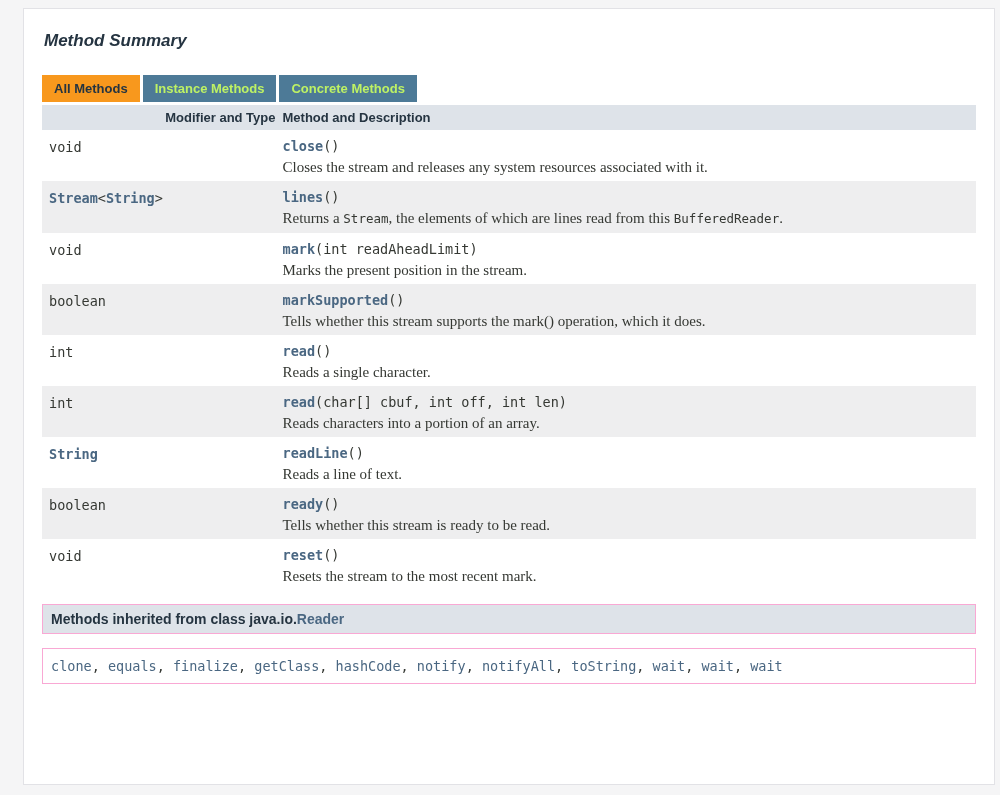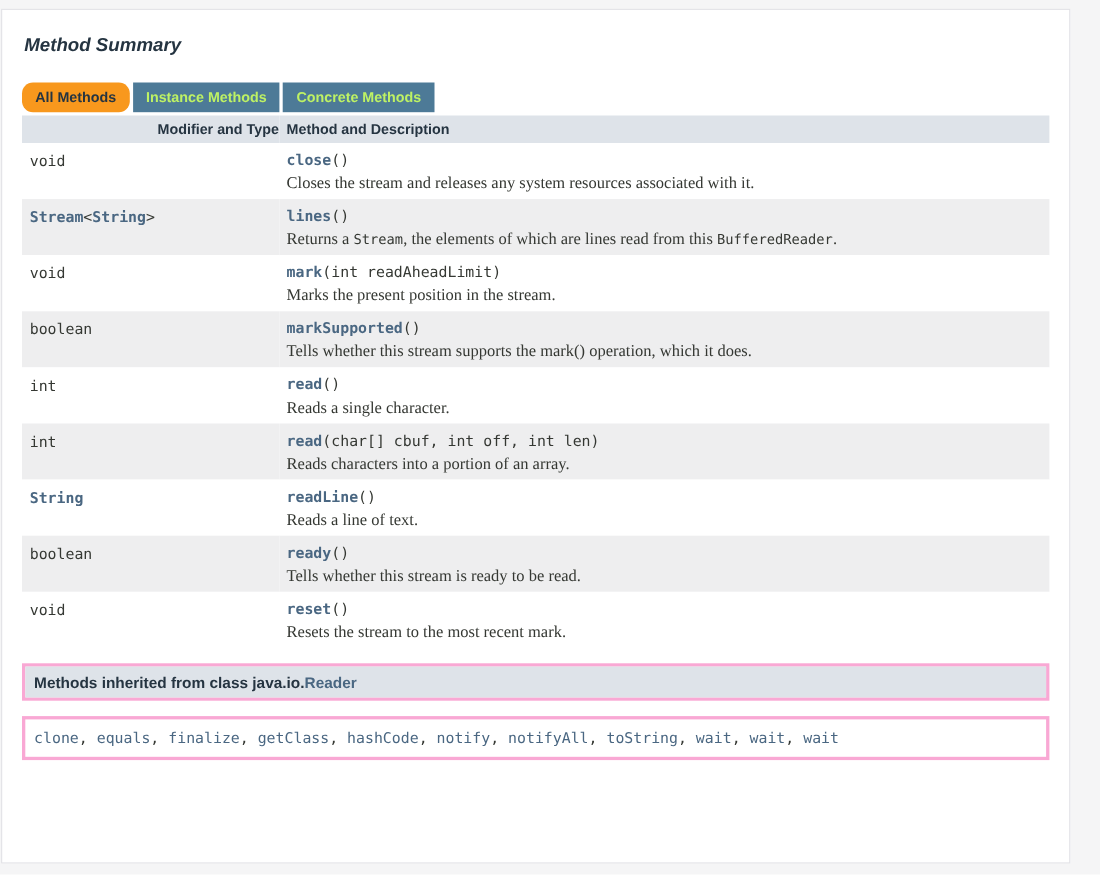--- a/index.html
+++ b/index.html
@@ -16,21 +16,21 @@
   *{box-sizing:border-box;}
   html,body{margin:0;padding:0;}
   body{
     width:1000px;height:795px;
     background:var(--page-bg);
     font-family:"Liberation Sans",sans-serif;
     color:var(--text);
     position:relative;
   }
   .panel{
-    position:absolute;left:1px;top:8px;
+    position:absolute;left:23px;top:8px;
     width:972px;height:777px;
     background:#ffffff;
     border:1px solid var(--panel-border);
     padding:15px 18px 16px 18px;
     overflow:hidden;
   }
   .page-title{
     font-size:17px;font-weight:bold;font-style:italic;
     color:var(--heading);
     margin:7px 0 24px 2px;
@@ -41,21 +41,20 @@
     padding:6px 12px 6px 12px;
     margin-right:3px;
     font-size:13px;font-weight:bold;
     background:var(--tab-blue);
     color:#bef264;
     cursor:pointer;
   }
   .tab.active{
     background:var(--accent-orange);
     color:var(--heading);
-    border-radius:10px;
   }
   table.summary{
     width:100%;
     border-collapse:collapse;
     margin-top:3px;
   }
   table.summary th{
     background:var(--head-bg);
     text-align:left;
     font-size:13px;font-weight:bold;
@@ -91,21 +90,21 @@
     font-family:"Liberation Serif",serif;
     font-size:15px;line-height:16px;
     color:var(--text);
   }
   .desc code{
     font-family:"DejaVu Sans Mono",monospace;
     font-size:12.5px;
   }
   .inherited-section{
     margin-top:14px;
-    border:3px solid #f9a8d4;
+    border:1px solid #f9a8d4;
     background:#ffffff;
   }
   .inherited-header{
     background:var(--head-bg);
     padding:6px 8px;
     font-size:14px;font-weight:bold;
     color:var(--heading);
   }
   .inherited-header a{
     color:var(--link);

